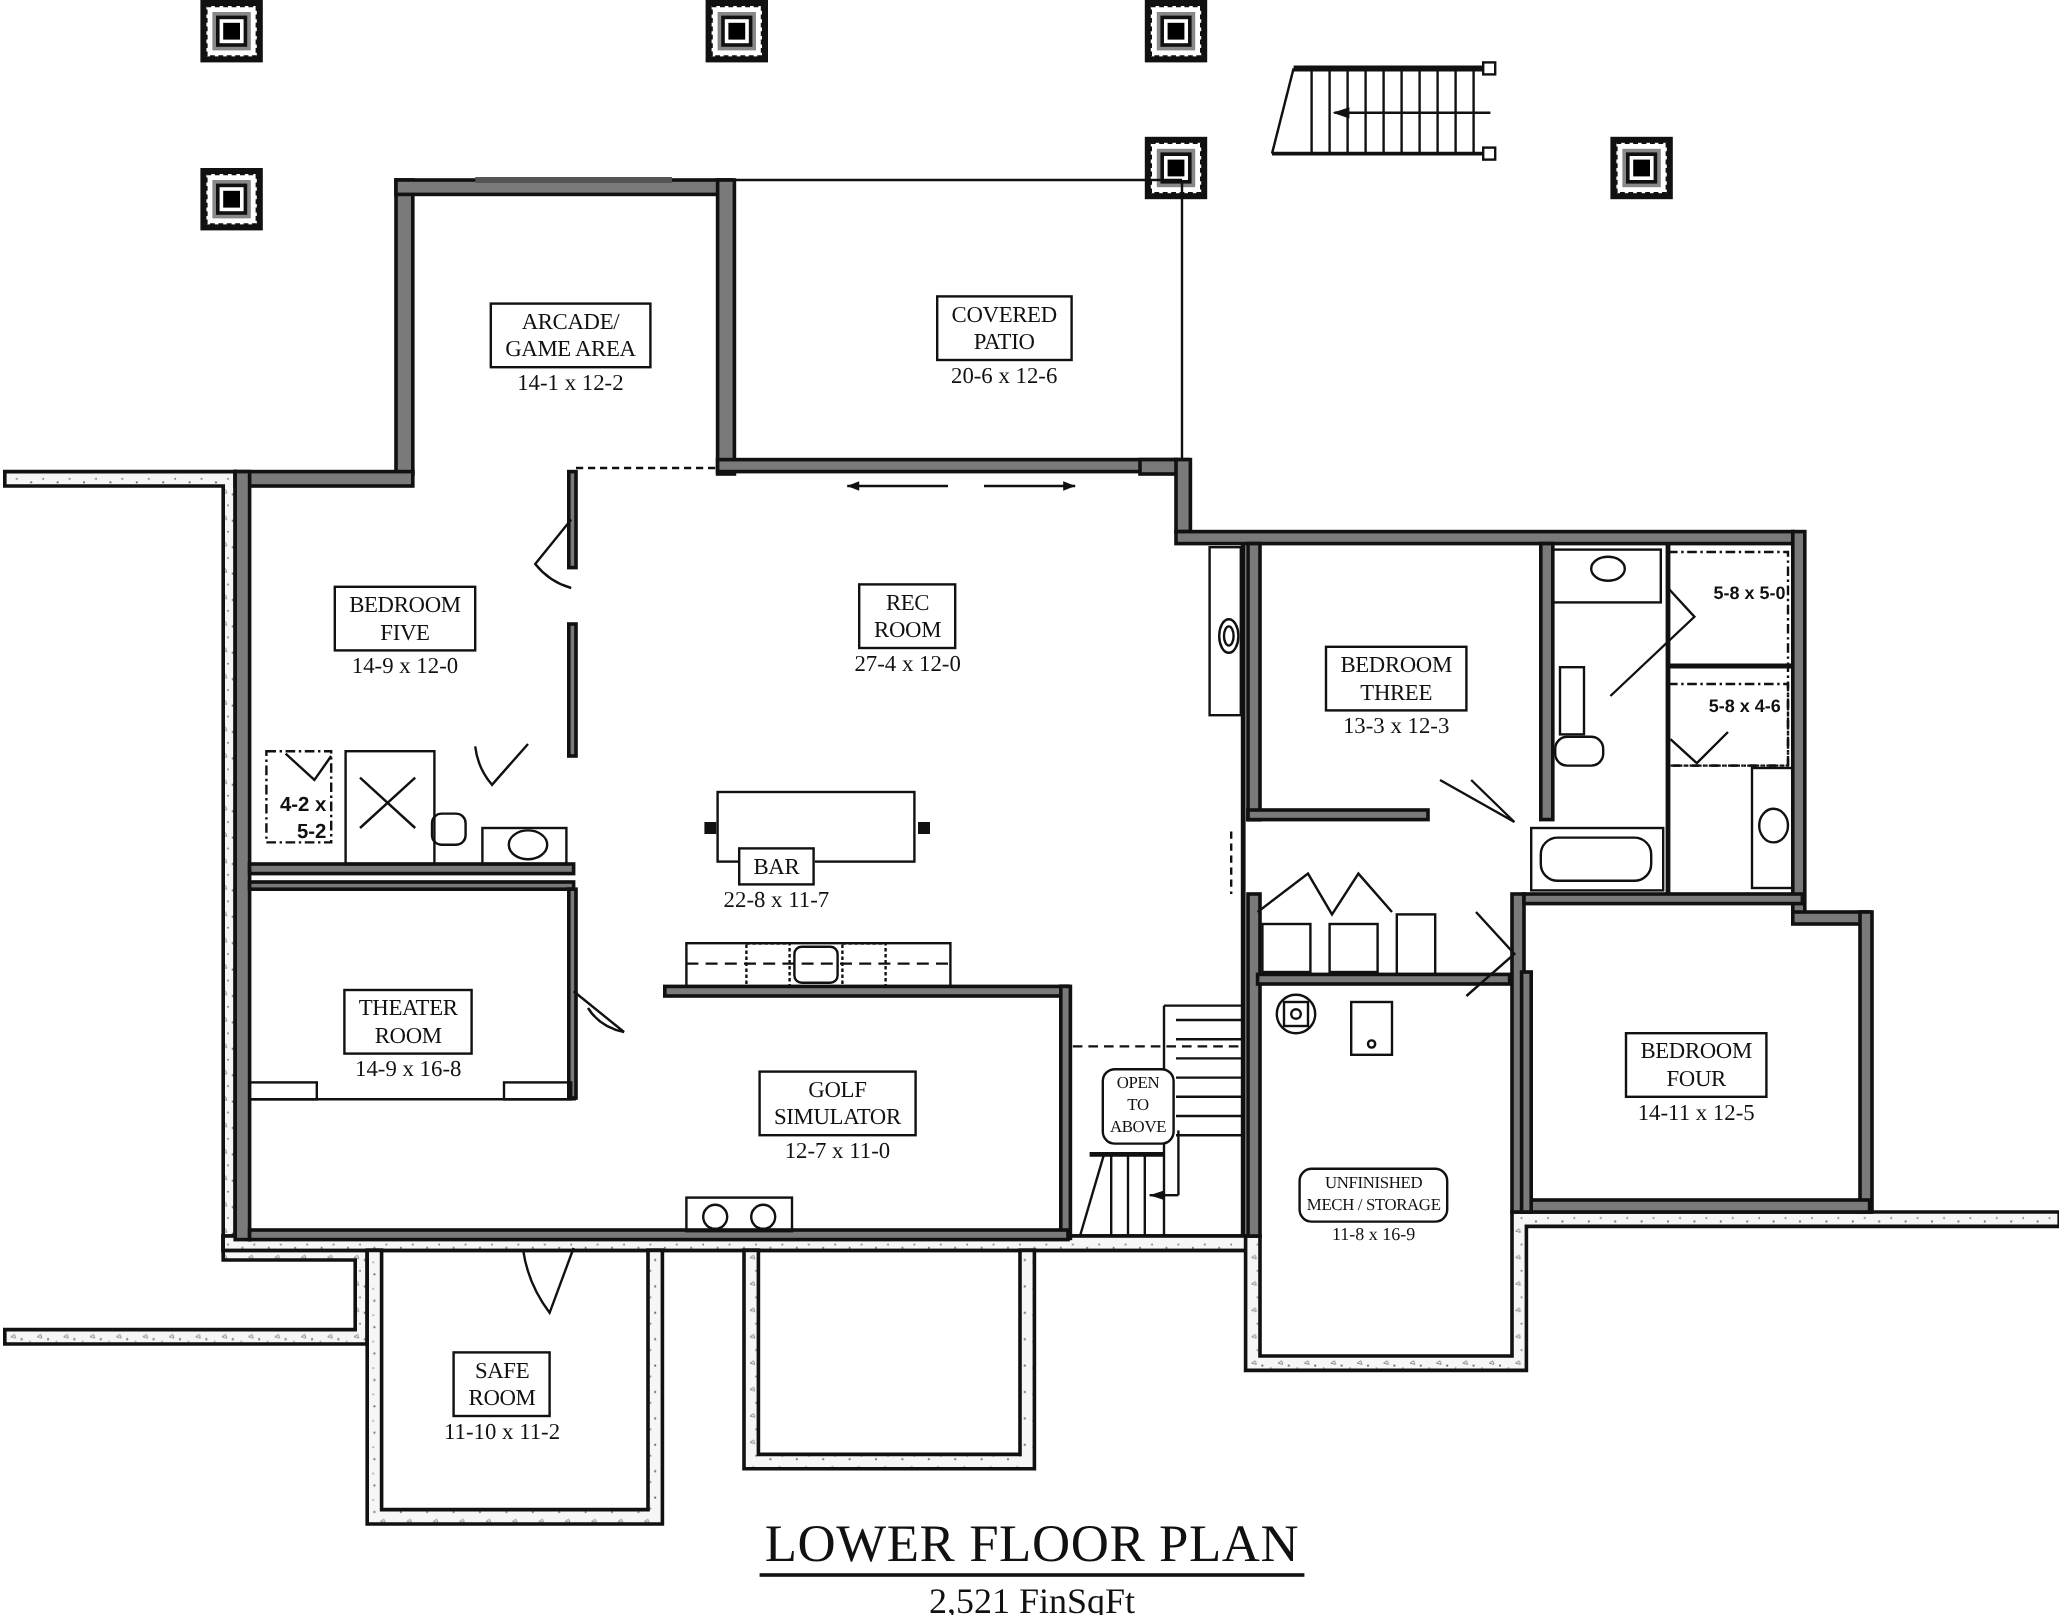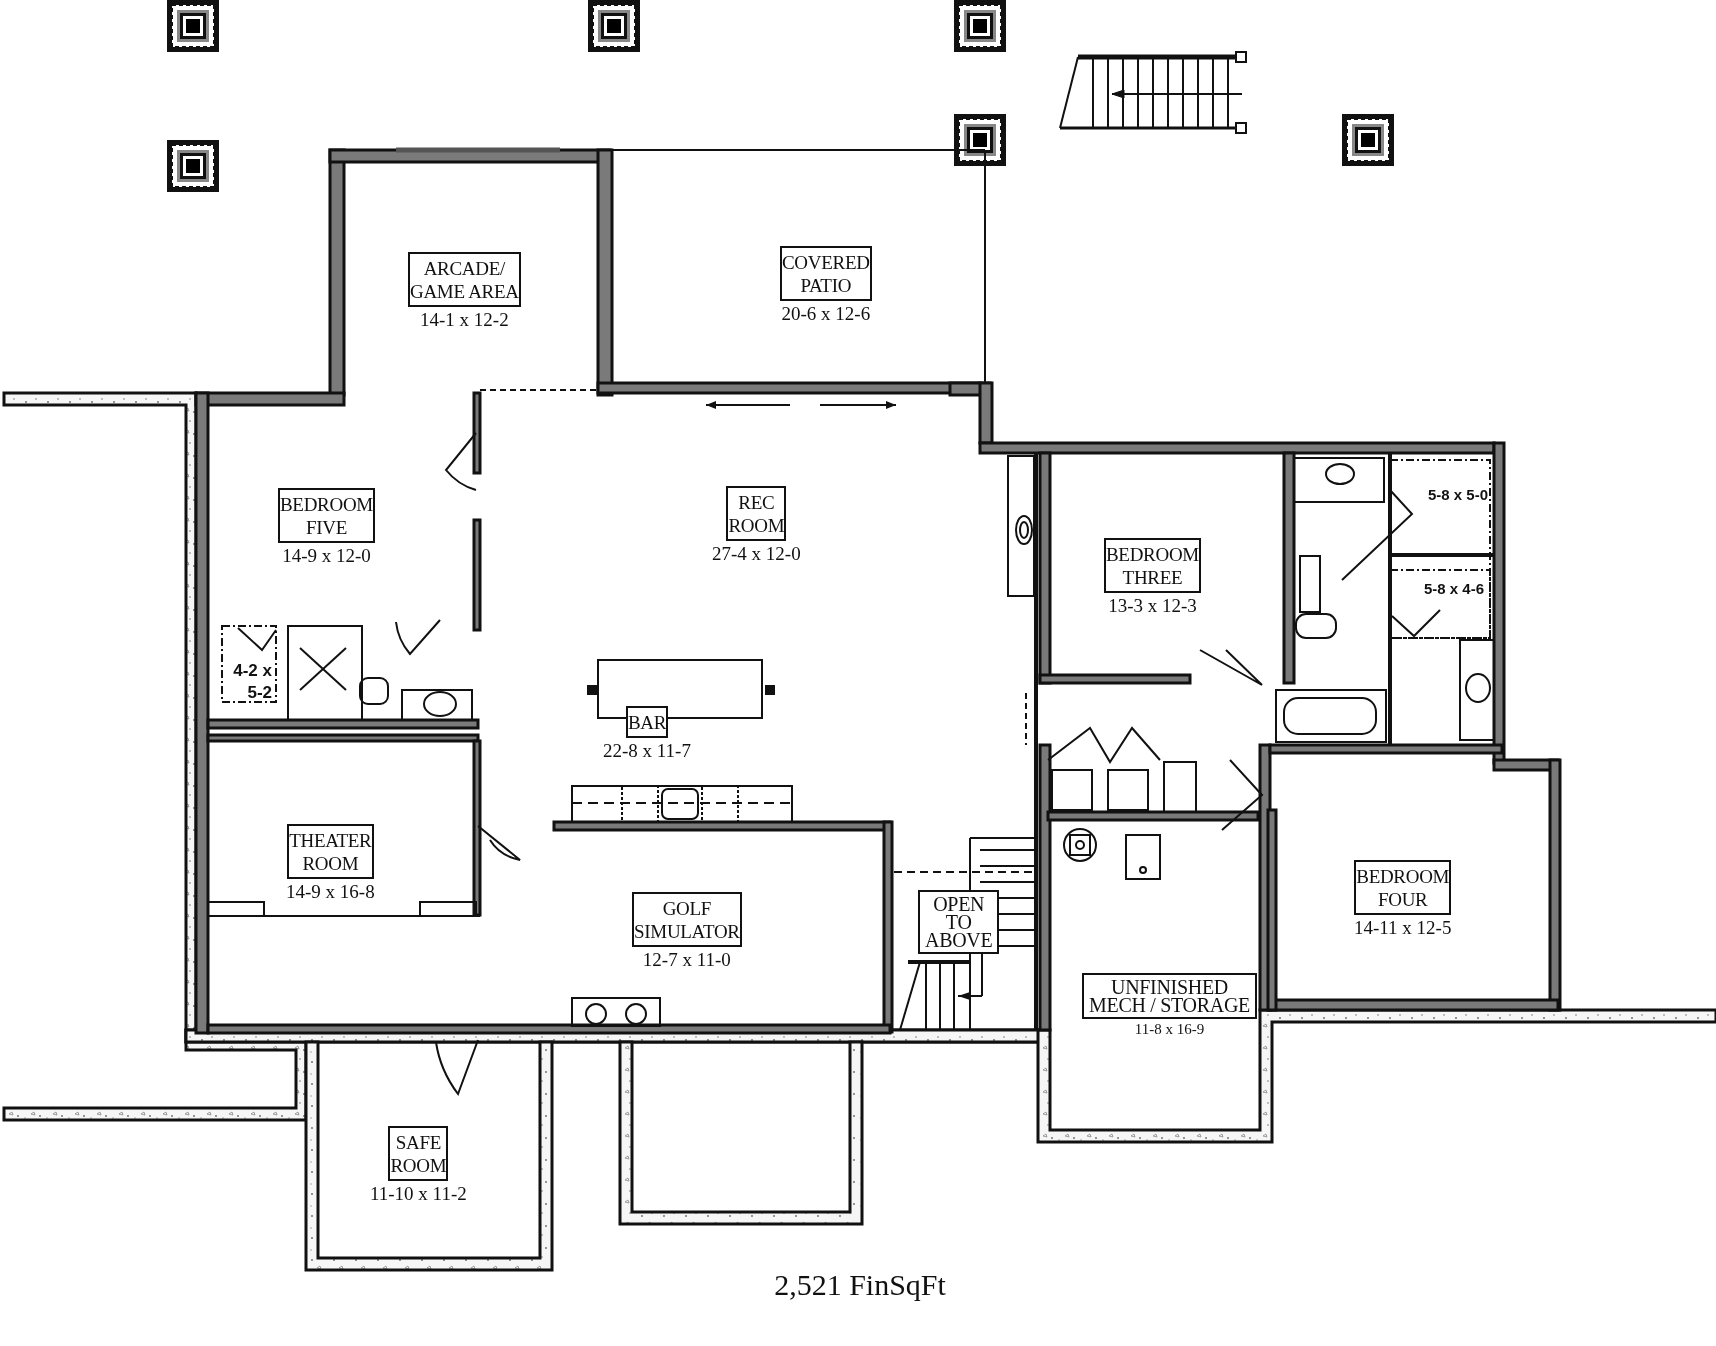--- a/index.html
+++ b/index.html
@@ -1,21 +1,21 @@
 <!DOCTYPE html>
 <html><head>
 <meta charset="utf-8">
 <style>
   html,body{margin:0;padding:0;background:#ffffff;}
   body{width:1716px;height:1346px;position:relative;overflow:hidden;font-family:"Liberation Serif","DejaVu Serif",serif;color:#111;}
   #plan{position:absolute;left:0;top:0;width:1716px;height:1346px;}
   .lbl{position:absolute;text-align:center;line-height:1;}
-  .lbl .box{display:inline-block;border:2px solid #111;background:#fff;padding:3px 0 2px;font-size:19px;line-height:23px;text-transform:uppercase;white-space:pre-line;letter-spacing:-0.3px;}
+  .lbl .box{display:inline-block;border:2px solid #111;background:#fff;padding:3px 11px 2px;font-size:19px;line-height:23px;text-transform:uppercase;white-space:pre-line;letter-spacing:-0.3px;}
   .lbl .dim{display:block;font-size:19px;margin-top:3px;white-space:nowrap;}
-  .lbl.small .box{font-size:20px;line-height:18px;padding:3px 5px;}
+  .lbl.small .box{font-size:14px;line-height:18px;padding:3px 5px;border-radius:11px;}
   .lbl.small .dim{font-size:15px;}
   .plain{position:absolute;font-size:17px;text-align:right;white-space:pre-line;line-height:22px;font-weight:bold;font-family:"Liberation Sans",sans-serif;}
   #title{position:absolute;left:600px;top:1264px;width:520px;text-align:center;}
   #title .t1{font-size:44px;letter-spacing:0.5px;border-bottom:3px solid #111;display:inline-block;padding:0 4px 1px;line-height:46px;}
   #title .t2{font-size:30px;margin-top:4px;display:block;}
 </style>
 </head>
 <body>
 
 <svg id="plan" viewBox="0 0 1716 1346" xmlns="http://www.w3.org/2000/svg">
@@ -279,14 +279,15 @@
 ROOM</span>
   <span class="dim">11-10 x 11-2</span>
 </div>
 
 <div class="plain" style="left:228px;top:660px;width:44px;">4-2 x
 5-2</div>
 <div class="plain" style="left:1404px;top:484px;width:84px;font-size:15px;">5-8 x 5-0</div>
 <div class="plain" style="left:1400px;top:578px;width:84px;font-size:15px;">5-8 x 4-6</div>
 
 <div id="title">
+  <span class="t1">LOWER FLOOR PLAN</span>
   <span class="t2">2,521 FinSqFt</span>
 </div>
 
 </body></html>

